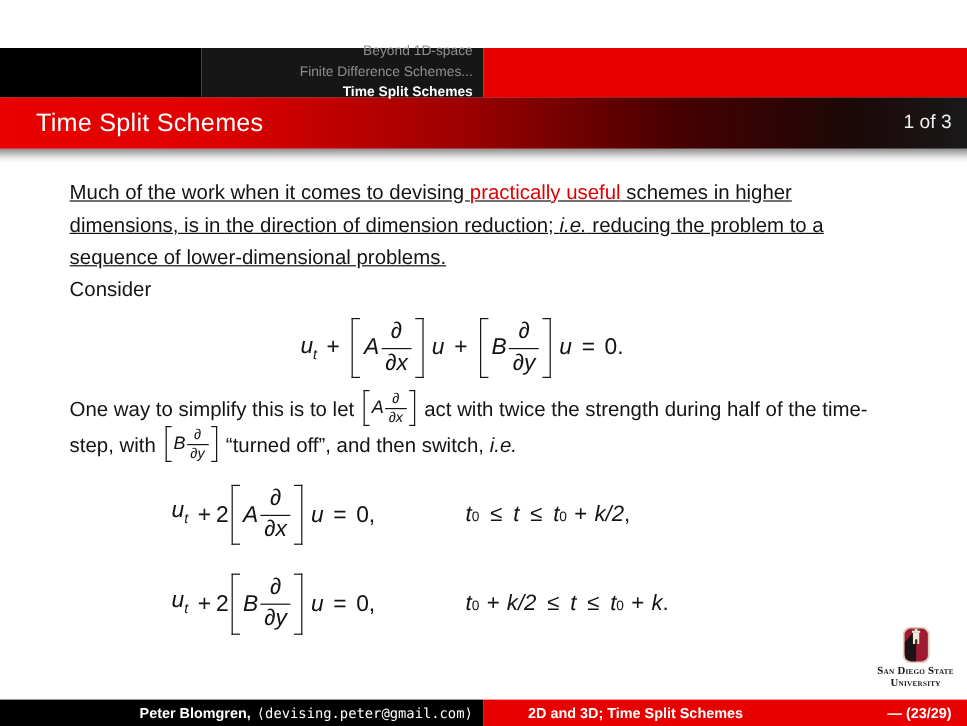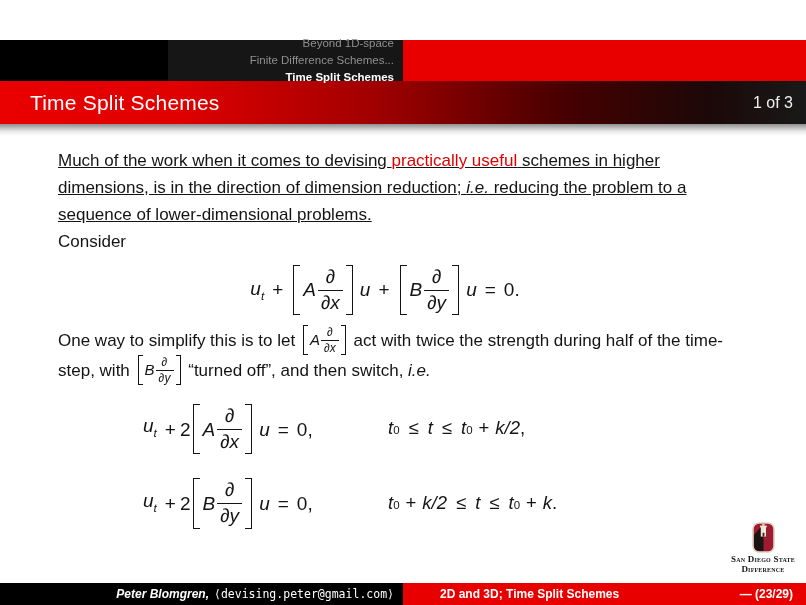--- a/index.html
+++ b/index.html
@@ -77,21 +77,21 @@
     font-family:Liberation Serif, serif; font-variant:small-caps; font-weight:bold;
     font-size:9px; line-height:9.5px; color:#161616; letter-spacing:0.2px; white-space:nowrap;
   }
 
   
   .footer { position:absolute; left:0; right:0; bottom:0; height:22px; display:flex; font-size:12px; }
   .footer-left {
     width:403px; box-sizing:border-box; background:#000000; color:#ffffff;
     display:flex; align-items:center; justify-content:flex-end; gap:5px; padding-right:9px; white-space:nowrap;
   }
-  .footer-author { font-weight:bold;font-style:italic; }
+  .footer-author { font-weight:bold; }
   .footer-email { font-family:"DejaVu Sans Mono","Liberation Mono",monospace; font-size:11.5px; }
   .footer-right {
     flex:1; background:#e80000; color:#ffffff; font-weight:bold;
     display:flex; align-items:center; justify-content:space-between;
     padding:0 13px 0 37px; white-space:nowrap;
   }
 </style>
 </head>
 <body>
 
@@ -236,21 +236,21 @@
   <div class="logo">
     <svg width="23" height="31" viewBox="0 0 23 31">
       <rect x="1" y="1" width="21" height="29" rx="6" fill="#9e1b32" stroke="#ddd3c0" stroke-width="1.6"></rect>
       <path d="M11.5 2 L11.5 29 L8 29 Q2 29 2 23 L2 13 Z" fill="#1c1414"></path>
       <rect x="8.8" y="5" width="5.2" height="9.6" fill="#f0e8d6"></rect>
       <rect x="8" y="3.6" width="6.8" height="1.7" fill="#f0e8d6"></rect>
       <rect x="10.2" y="2.1" width="2.4" height="1.6" fill="#f0e8d6"></rect>
       <rect x="10.6" y="10.8" width="1.8" height="3.8" fill="#3a2418"></rect>
     </svg>
     <div class="logo-text">San Diego State</div>
-    <div class="logo-text">Difference</div>
+    <div class="logo-text">University</div>
   </div>
 
   <div class="footer">
     <div class="footer-left">
       <span class="footer-author">Peter Blomgren,</span>
       <span class="footer-email">⟨devising.peter@gmail.com⟩</span>
     </div>
     <div class="footer-right">
       <span>2D and 3D; Time Split Schemes</span>
       <span>— (23/29)</span>

